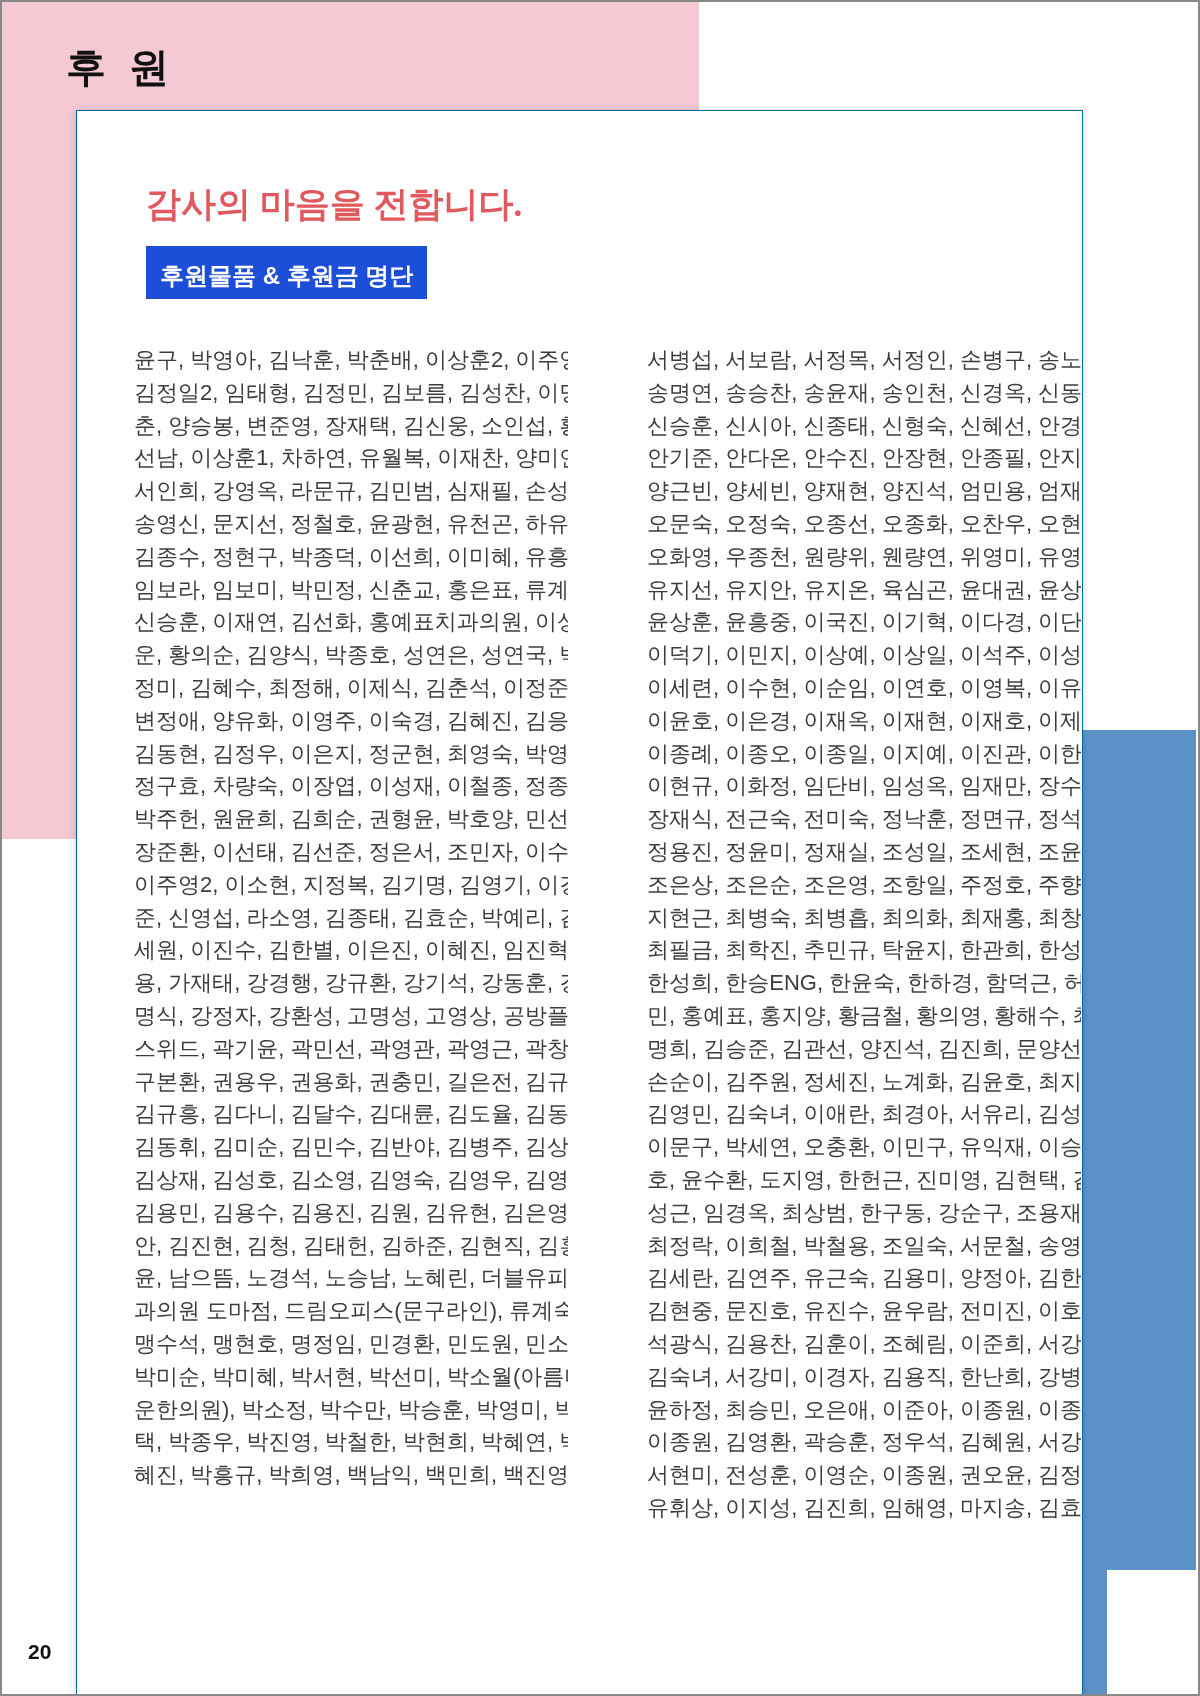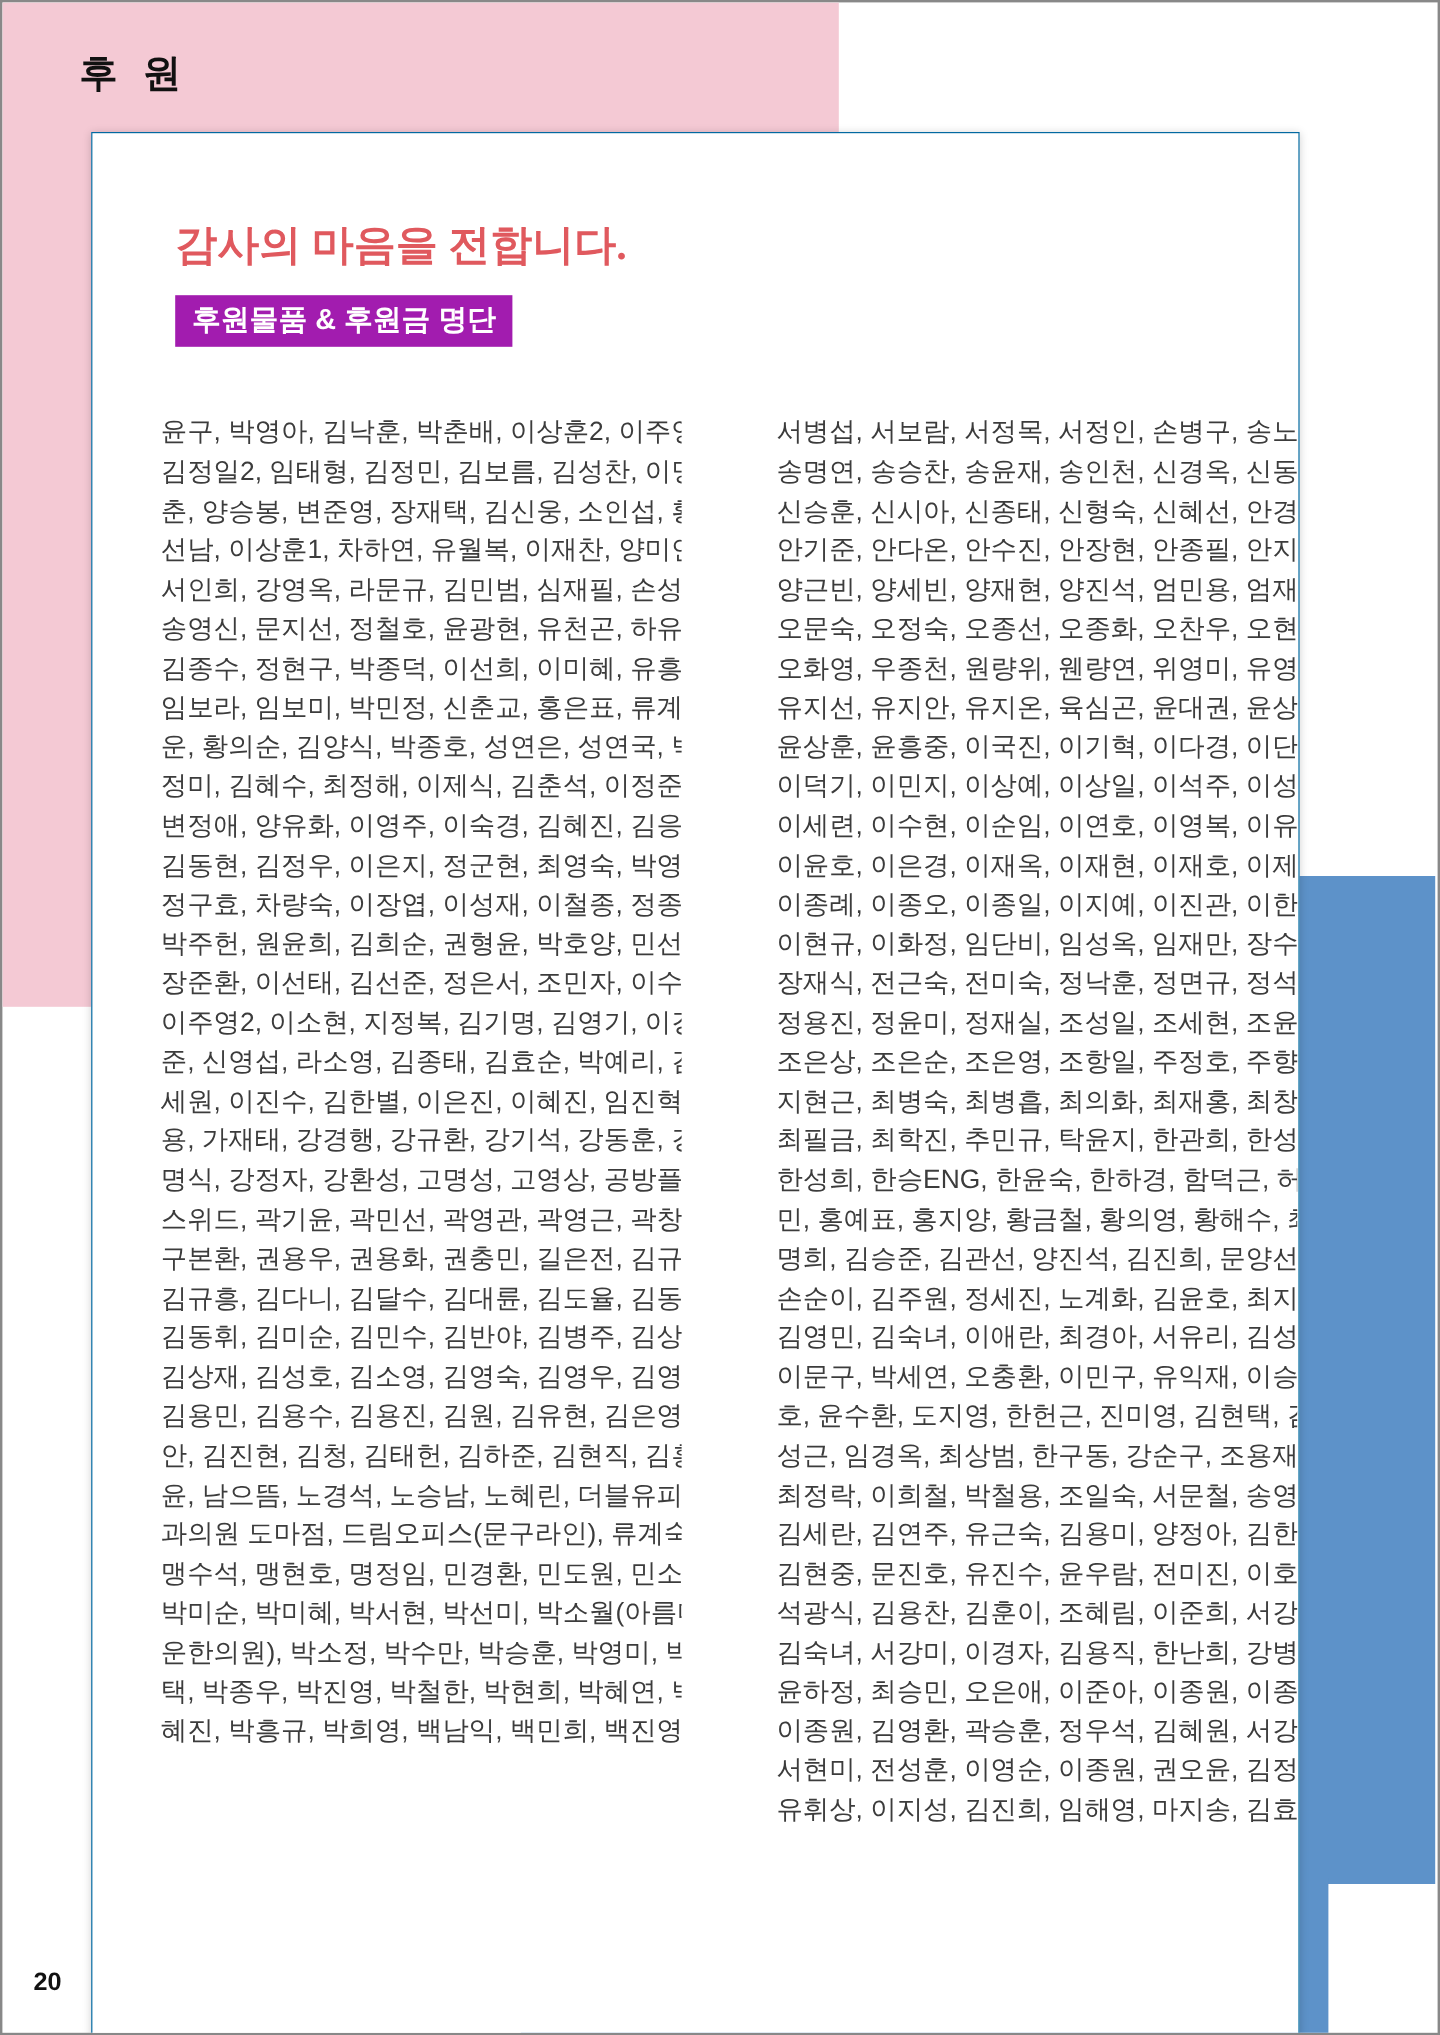--- a/index.html
+++ b/index.html
@@ -19,42 +19,42 @@
   .blue-side-block{
     position:absolute;left:1068px;top:728px;width:126px;height:840px;
     background:#5d92c9;
   }
   .blue-bottom-block{
     position:absolute;left:432px;top:1563px;width:673px;height:131px;
     background:#5d92c9;
   }
   .section-title{
     position:absolute;left:64px;top:38px;
-    font-size:32px;font-weight:bold;color:#111111;
+    font-size:40px;font-weight:bold;color:#111111;
     letter-spacing:6px;
   }
   .content-card{
     position:absolute;left:58px;top:108px;width:1007px;height:1598px;
     background:#ffffff;
     border:1px solid #0369a1;
     box-shadow:0 1px 7px rgba(0,0,0,0.18);
     box-sizing:border-box;
     margin-left:16px;
   }
   .thanks-heading{
     position:absolute;left:69px;top:70px;
     font-family:"Liberation Serif","DejaVu Serif",serif;
     font-size:35px;font-weight:bold;color:#e0595e;
   }
   .donor-badge{
     position:absolute;left:69px;top:135px;
     display:inline-block;
-    background:#a21caf;color:#ffffff;
+    background:#1d4ed8;color:#ffffff;
     font-size:24px;font-weight:bold;
-    padding:4px 14px 7px 14px;
+    padding:14px 14px 7px 14px;
   }
   .donor-column{
     position:absolute;top:233px;width:434px;
     font-size:22px;line-height:32.8px;color:#3c3c3c;
   }
   .donor-column-left{left:57px;}
   .donor-column-right{left:570px;}
   .name-line{
     white-space:nowrap;overflow:hidden;
   }
@@ -82,20 +82,21 @@
 
     <div class="donor-column donor-column-left">
         <div class="name-line">윤구, 박영아, 김낙훈, 박춘배, 이상훈2, 이주영,</div>
         <div class="name-line">김정일2, 임태형, 김정민, 김보름, 김성찬, 이명</div>
         <div class="name-line">춘, 양승봉, 변준영, 장재택, 김신웅, 소인섭, 황</div>
         <div class="name-line">선남, 이상훈1, 차하연, 유월복, 이재찬, 양미연,</div>
         <div class="name-line">서인희, 강영옥, 라문규, 김민범, 심재필, 손성진,</div>
         <div class="name-line">송영신, 문지선, 정철호, 윤광현, 유천곤, 하유빈,</div>
         <div class="name-line">김종수, 정현구, 박종덕, 이선희, 이미혜, 유흥숙,</div>
         <div class="name-line">임보라, 임보미, 박민정, 신춘교, 홍은표, 류계숙,</div>
+        <div class="name-line">신승훈, 이재연, 김선화, 홍예표치과의원, 이상</div>
         <div class="name-line">운, 황의순, 김양식, 박종호, 성연은, 성연국, 박</div>
         <div class="name-line">정미, 김혜수, 최정해, 이제식, 김춘석, 이정준,</div>
         <div class="name-line">변정애, 양유화, 이영주, 이숙경, 김혜진, 김응렬,</div>
         <div class="name-line">김동현, 김정우, 이은지, 정군현, 최영숙, 박영미,</div>
         <div class="name-line">정구효, 차량숙, 이장엽, 이성재, 이철종, 정종철,</div>
         <div class="name-line">박주헌, 원윤희, 김희순, 권형윤, 박호양, 민선희,</div>
         <div class="name-line">장준환, 이선태, 김선준, 정은서, 조민자, 이수현,</div>
         <div class="name-line">이주영2, 이소현, 지정복, 김기명, 김영기, 이강</div>
         <div class="name-line">준, 신영섭, 라소영, 김종태, 김효순, 박예리, 김</div>
         <div class="name-line">세원, 이진수, 김한별, 이은진, 이혜진, 임진혁,</div>

